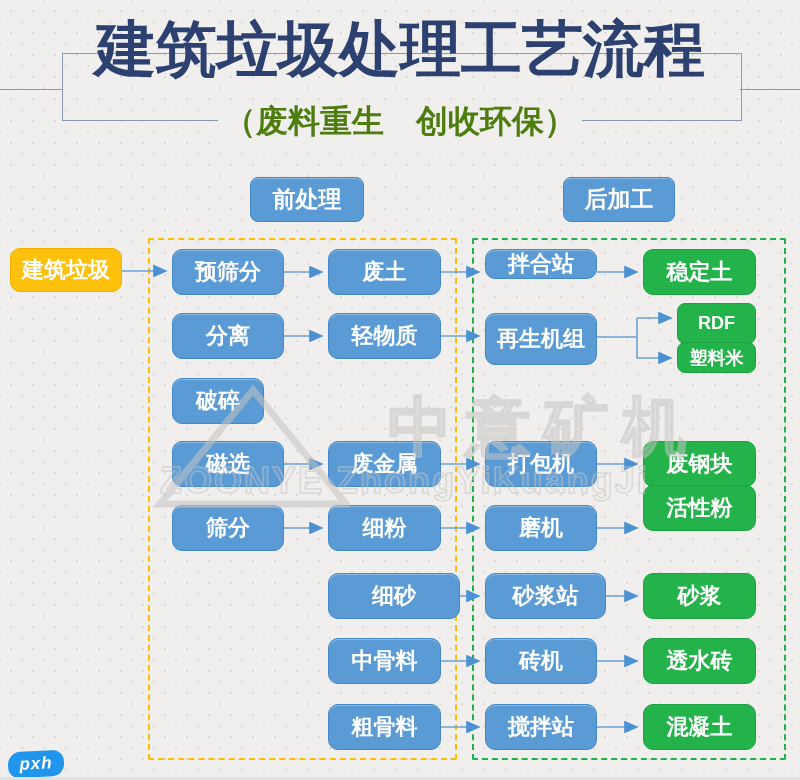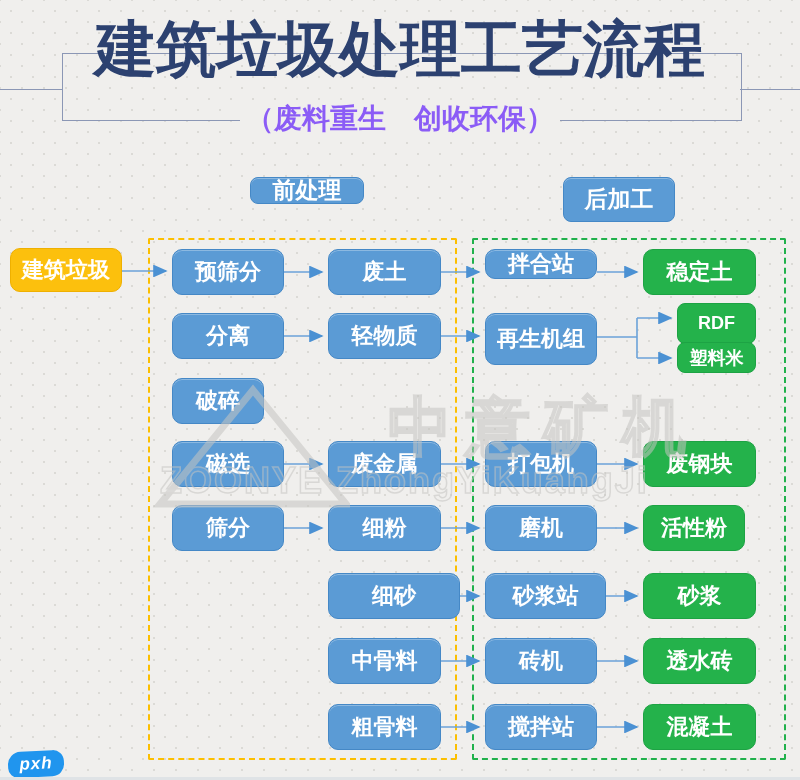--- a/index.html
+++ b/index.html
@@ -17,21 +17,21 @@
   
   .title-frame{position:absolute;left:62px;top:53px;width:678px;height:66px;
     border:1px solid #8b97b5;}
   .rule{position:absolute;top:89px;height:1px;background:#8b97b5;}
   .rule-left{left:0;width:62px;}
   .rule-right{left:740px;width:60px;}
   .main-title{position:absolute;left:0;top:9px;width:800px;text-align:center;
     font-size:61px;font-weight:bold;color:#2c4170;letter-spacing:0px;white-space:nowrap;}
   .subtitle-wrap{position:absolute;left:0;top:100px;width:800px;text-align:center;}
   .subtitle-wrap span{display:inline-block;background:#f0efed;padding:0 6px;
-    font-size:28px;font-weight:600;color:#8b5cf6;white-space:nowrap;}
+    font-size:32px;font-weight:600;color:#4d7c0f;white-space:nowrap;}
   
   .boundary{position:absolute;top:238px;height:518px;border-radius:2px;}
   .boundary.pre{left:148px;width:305px;border:2px dashed #fcbf00;}
   .boundary.post{left:472px;width:310px;border:2px dashed #21b14c;}
   
   .node{position:absolute;display:flex;align-items:center;justify-content:center;
     color:#ffffff;font-weight:bold;font-size:22px;border-radius:10px;
     white-space:nowrap;box-sizing:border-box;}
   .node.blue{background:#5b9bd5;border:1px solid #4588c6;
     box-shadow:inset 0 1px 0 rgba(255,255,255,.3);}
@@ -105,21 +105,21 @@
       <line x1="597" y1="596" x2="637" y2="596" marker-end="url(#ah)"></line>
 
       <line x1="441" y1="661" x2="479" y2="661" marker-end="url(#ah)"></line>
       <line x1="597" y1="661" x2="637" y2="661" marker-end="url(#ah)"></line>
 
       <line x1="441" y1="727" x2="479" y2="727" marker-end="url(#ah)"></line>
       <line x1="597" y1="727" x2="637" y2="727" marker-end="url(#ah)"></line>
     </g>
   </svg>
 
-  <div class="node blue header" style="left:250px;top:177px;width:114px;height:27px">前处理</div>
+  <div class="node blue header" style="left:250px;top:177px;width:114px;height:45px">前处理</div>
   <div class="node blue header" style="left:563px;top:177px;width:112px;height:45px">后加工</div>
 
   <div class="node yellow" style="left:10px;top:248px;width:112px;height:44px">建筑垃圾</div>
 
   <div class="node blue" style="left:172px;top:249px;width:112px;height:46px">预筛分</div>
   <div class="node blue" style="left:172px;top:313px;width:112px;height:46px">分离</div>
   <div class="node blue" style="left:172px;top:378px;width:92px;height:46px">破碎</div>
   <div class="node blue" style="left:172px;top:441px;width:112px;height:46px">磁选</div>
   <div class="node blue" style="left:172px;top:505px;width:112px;height:46px">筛分</div>
 
@@ -136,21 +136,21 @@
   <div class="node blue" style="left:485px;top:441px;width:112px;height:46px">打包机</div>
   <div class="node blue" style="left:485px;top:505px;width:112px;height:46px">磨机</div>
   <div class="node blue" style="left:485px;top:573px;width:121px;height:46px">砂浆站</div>
   <div class="node blue" style="left:485px;top:638px;width:112px;height:46px">砖机</div>
   <div class="node blue" style="left:485px;top:704px;width:112px;height:46px">搅拌站</div>
 
   <div class="node green" style="left:643px;top:249px;width:113px;height:46px">稳定土</div>
   <div class="node green small" style="left:677px;top:303px;width:79px;height:41px">RDF</div>
   <div class="node green small" style="left:677px;top:342px;width:79px;height:31px">塑料米</div>
   <div class="node green" style="left:643px;top:441px;width:113px;height:46px">废钢块</div>
-  <div class="node green" style="left:643px;top:505px;width:102px;height:46px">活性粉</div>
+  <div class="node green" style="left:643px;top:485px;width:113px;height:46px">活性粉</div>
   <div class="node green" style="left:643px;top:573px;width:113px;height:46px">砂浆</div>
   <div class="node green" style="left:643px;top:638px;width:113px;height:46px">透水砖</div>
   <div class="node green" style="left:643px;top:704px;width:113px;height:46px">混凝土</div>
 
   <div class="watermark">
     <svg class="wm-triangle" width="200" height="130">
       <polygon points="103,8 10,122 196,122" fill="none" stroke="#c6c5c2" stroke-width="7"></polygon>
     </svg>
     <div class="wm-cn">中意矿机</div>
     <div class="wm-en">ZOONYE ZhongYiKuangJi</div>

